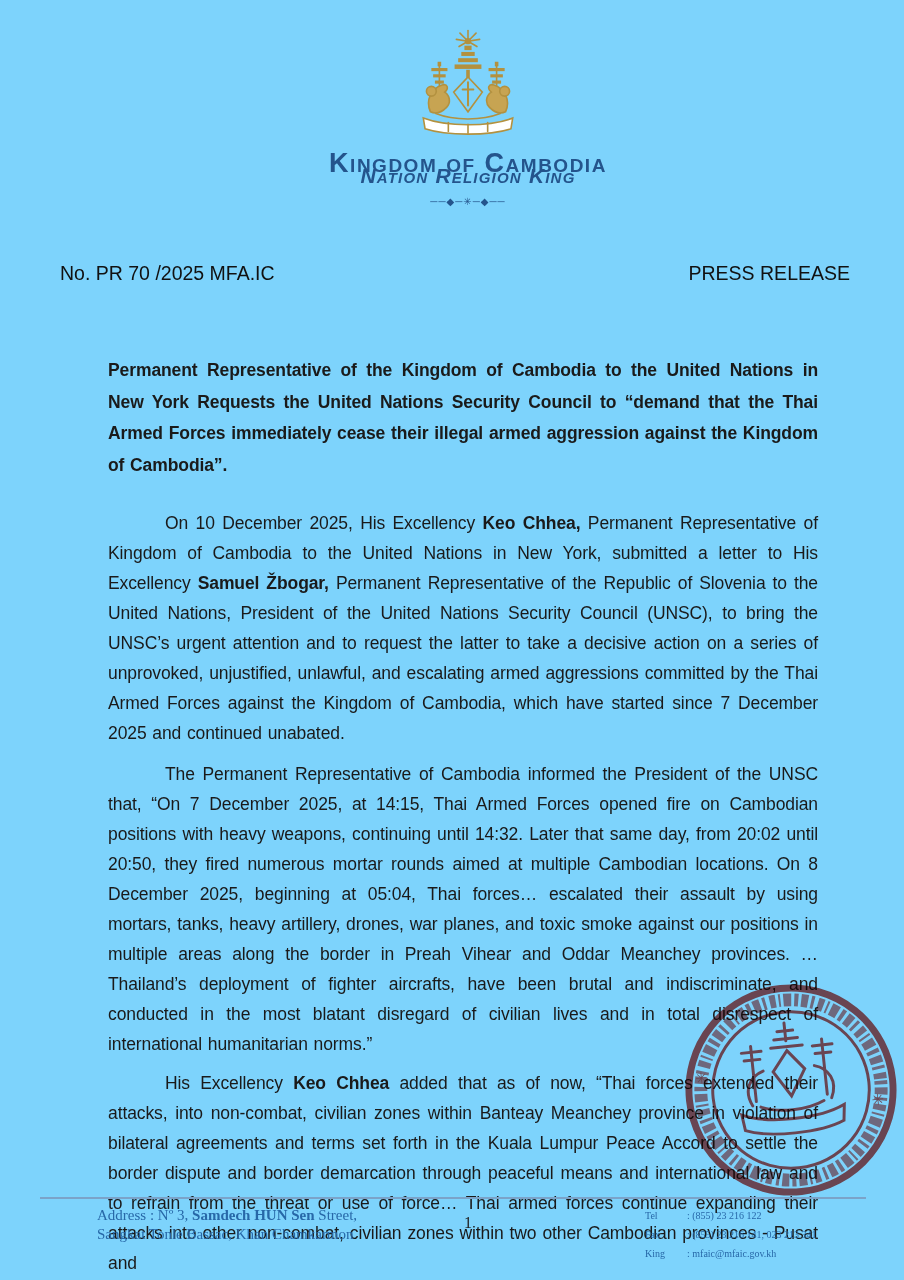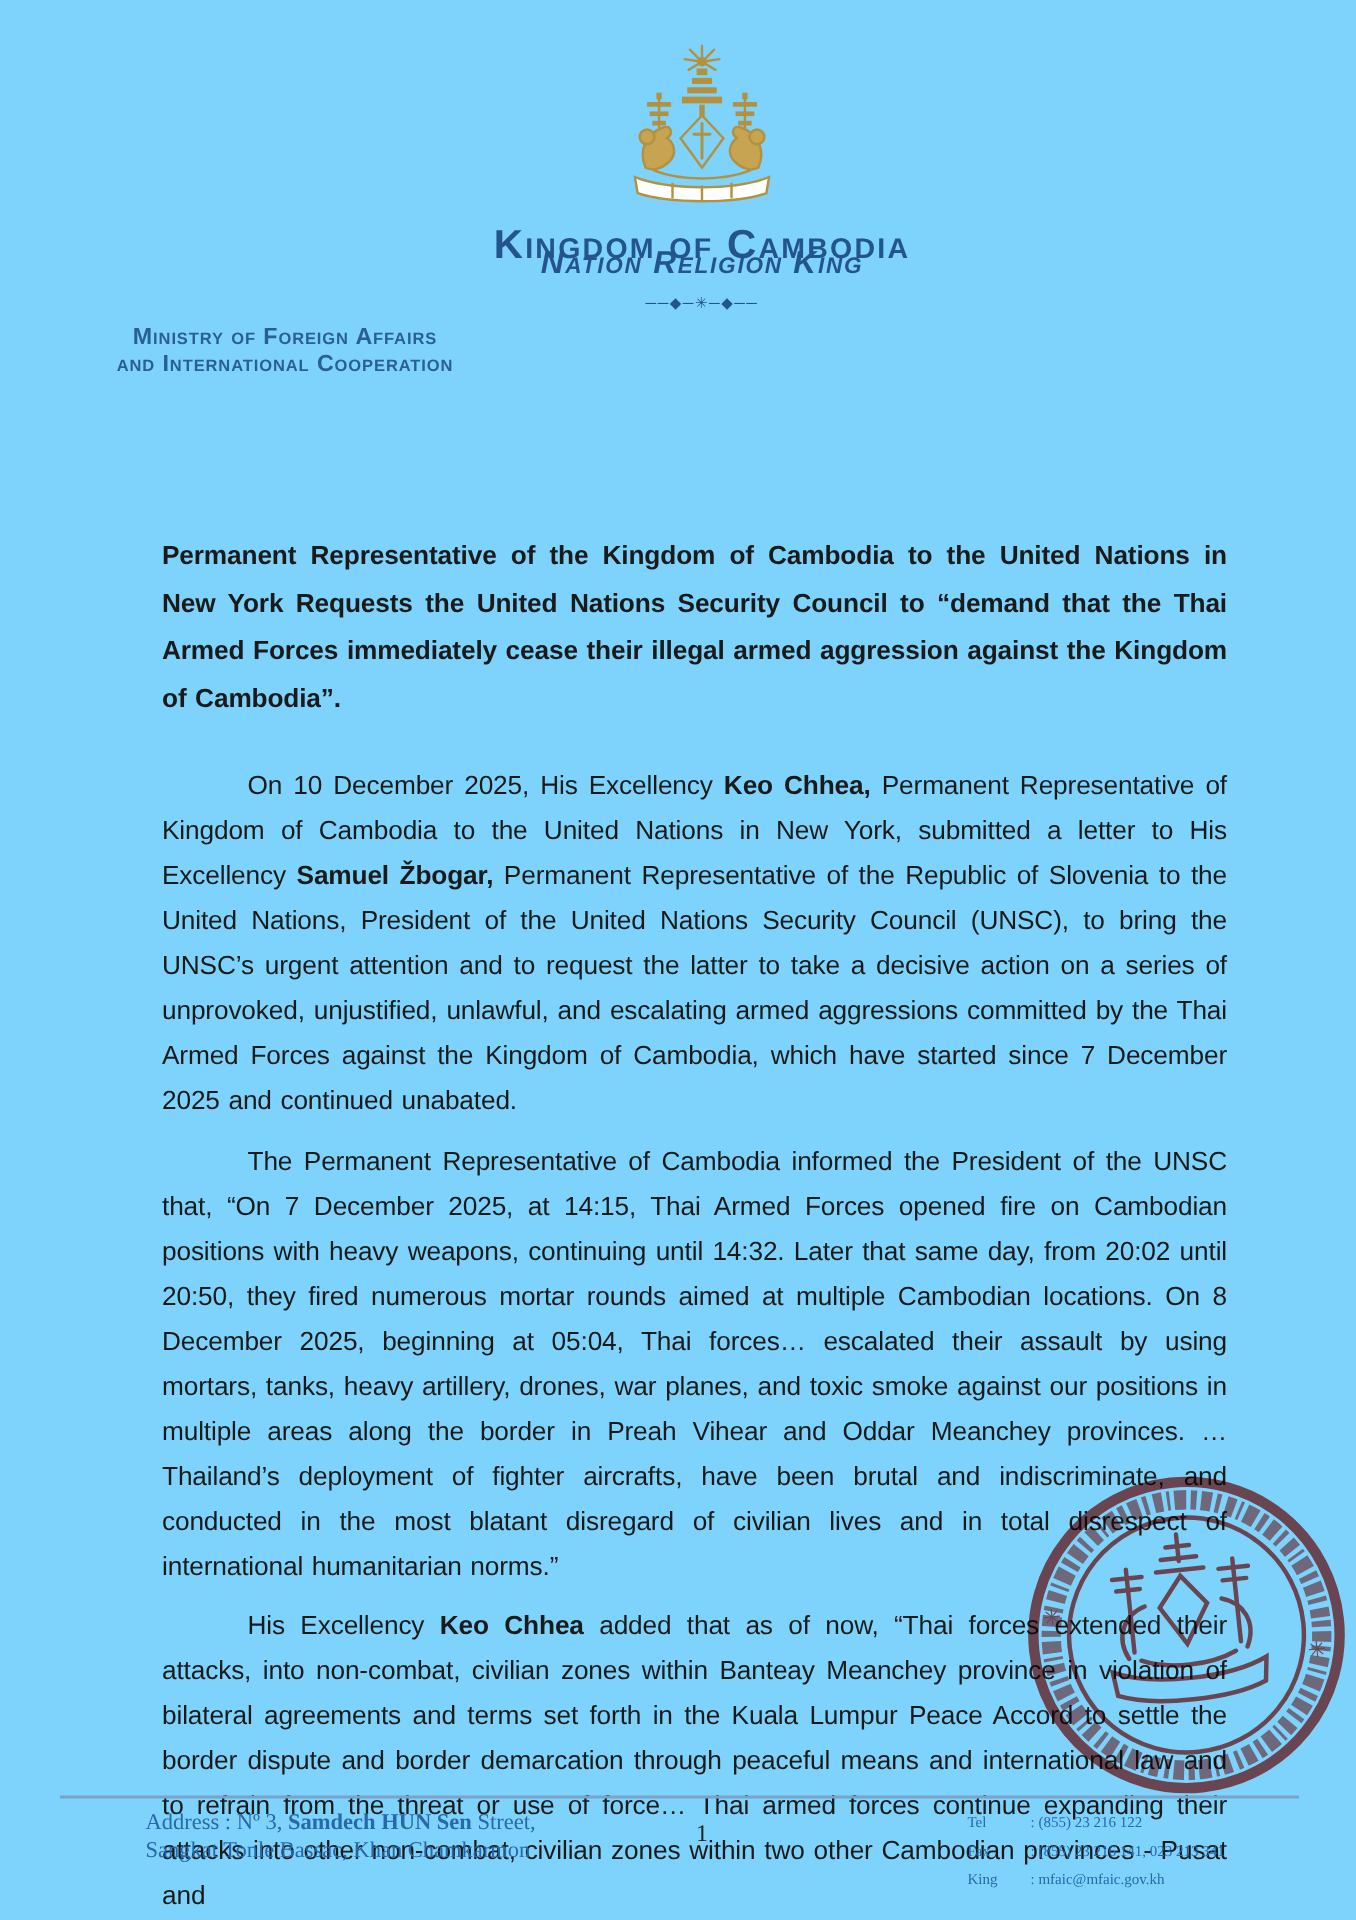--- a/index.html
+++ b/index.html
@@ -138,25 +138,25 @@
         <line x1="66" y1="107" x2="66" y2="117"></line>
         <line x1="88" y1="105" x2="88" y2="115"></line>
       </g>
     </svg>
   </div>
 
   <div class="kingdom-title">Kingdom of Cambodia</div>
   <div class="motto">Nation Religion King</div>
   <div class="ornament">──◆─✳─◆──</div>
 
-  <div class="ministry">
-    <div>Ministry of Foreign Affairs</div>
-    <div>and International Cooperation</div>
-  </div>
-
+
+  <div class="ref-row">
+    <span>No. PR 70 /2025 MFA.IC</span>
+    <span>PRESS RELEASE</span>
+  </div>
 
   <div class="main">
     <p class="doc-title">Permanent Representative of the Kingdom of Cambodia to the United Nations in New York Requests the United Nations Security Council to “demand that the Thai Armed Forces immediately cease their illegal armed aggression against the Kingdom of Cambodia”.</p>
     <p class="para p1"><span>On 10 December 2025, His Excellency </span><span class="seg-bold">Keo Chhea,</span><span> Permanent Representative of Kingdom of Cambodia to the United Nations in New York, submitted a letter to His Excellency </span><span class="seg-bold">Samuel Žbogar,</span><span> Permanent Representative of the Republic of Slovenia to the United Nations, President of the United Nations Security Council (UNSC), to bring the UNSC’s urgent attention and to request the latter to take a decisive action on a series of unprovoked, unjustified, unlawful, and escalating armed aggressions committed by the Thai Armed Forces against the Kingdom of Cambodia, which have started since 7 December 2025 and continued unabated.</span></p>
     <p class="para p2"><span>The Permanent Representative of Cambodia informed the President of the UNSC that, “On 7 December 2025, at 14:15, Thai Armed Forces opened fire on Cambodian positions with heavy weapons, continuing until 14:32. Later that same day, from 20:02 until 20:50, they fired numerous mortar rounds aimed at multiple Cambodian locations. On 8 December 2025, beginning at 05:04, Thai forces… escalated their assault by using mortars, tanks, heavy artillery, drones, war planes, and toxic smoke against our positions in multiple areas along the border in Preah Vihear and Oddar Meanchey provinces. …Thailand’s deployment of fighter aircrafts, have been brutal and indiscriminate, and conducted in the most blatant disregard of civilian lives and in total disrespect of international humanitarian norms.”</span></p>
     <p class="para p3"><span>His Excellency </span><span class="seg-bold">Keo Chhea</span><span> added that as of now, “Thai forces extended their attacks, into non-combat, civilian zones within Banteay Meanchey province in violation of bilateral agreements and terms set forth in the Kuala Lumpur Peace Accord to settle the border dispute and border demarcation through peaceful means and international law and to refrain from the threat or use of force… Thai armed forces continue expanding their attacks into other non-combat, civilian zones within two other Cambodian provinces - Pusat and</span></p>
   </div>
 
   <div class="stamp">
     <svg width="218" height="218" viewBox="0 0 220 220">

